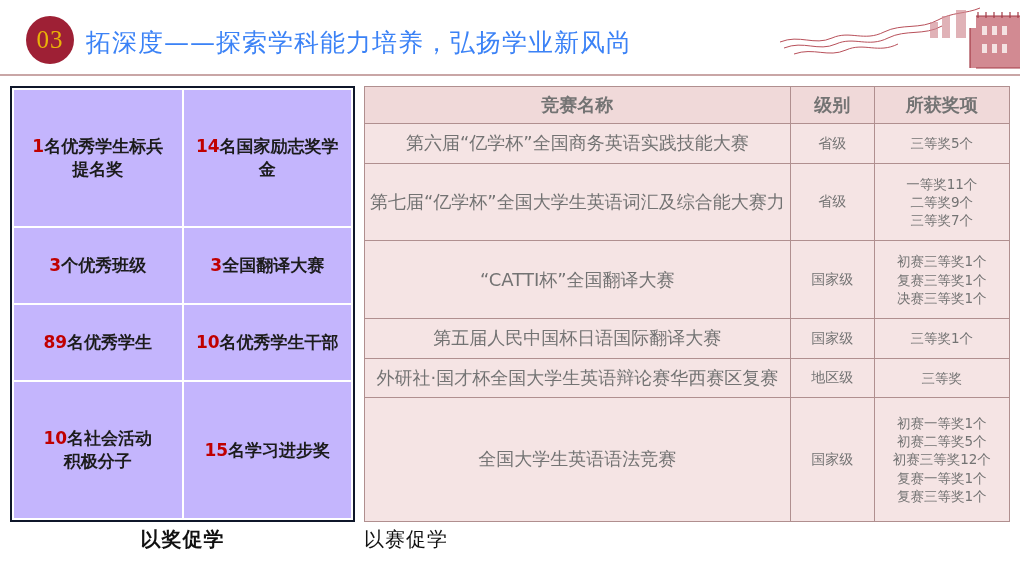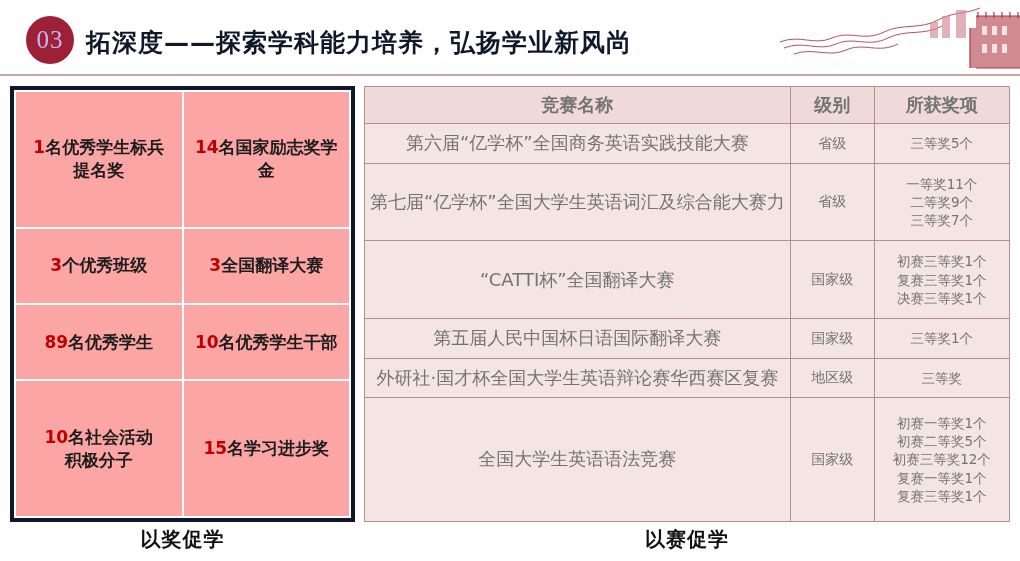--- a/index.html
+++ b/index.html
@@ -21,34 +21,34 @@
     left: 0; top: 0;
     width: 1020px;
     height: 76px;
   }
   .header-badge {
     position: absolute;
     left: 26px; top: 16px;
     width: 48px; height: 48px;
     border-radius: 50%;
     background: #9e2035;
-    color: #c4b5fd;
+    color: #eab308;
     font-size: 25px;
     font-family: "Liberation Serif", serif;
     display: flex;
     align-items: center;
     justify-content: center;
     letter-spacing: 1px;
   }
   .header-title {
     position: absolute;
     left: 86px; top: 26px;
     font-size: 25px;
-    font-weight: bold;
-    color: #0f172a;
+    font-weight: normal;
+    color: #3b82f6;
     font-family: "DejaVu Sans", sans-serif;
     letter-spacing: 1px;
     white-space: nowrap;
   }
   .header-rule {
     position: absolute;
     left: 0; top: 74px;
     width: 1020px;
     height: 2px;
     background: #c9a6a6;
@@ -59,22 +59,22 @@
     width: 240px; height: 74px;
     overflow: hidden;
   }
 
   
   .left-panel {
     position: absolute;
     left: 10px; top: 86px;
     width: 345px;
     height: 436px;
-    background: #fca5a5;
-    border: 4px solid #0f172a;
+    background: #c4b5fd;
+    border: 2px solid #0f172a;
     box-sizing: border-box;
   }
   .left-grid {
     width: 100%;
     height: 100%;
     border-collapse: collapse;
     table-layout: fixed;
   }
   .left-grid td {
     border: 2px solid #ffffff;
@@ -137,23 +137,23 @@
   table.comp tbody td.name {
     font-size: 18px;
   }
   table.comp tbody td.level {
     font-size: 14px;
   }
   .right-caption {
     position: absolute;
     left: 364px; top: 526px;
     width: 646px;
-    text-align: center;
+    text-align: left;
     font-size: 20px;
-    font-weight: bold;
+    font-weight: normal;
     color: #111111;
     font-family: "DejaVu Sans", sans-serif;
     letter-spacing: 1px;
   }
   .multiline { white-space: pre-line; }
 </style>
 </head>
 <body>
 
 <div class="header">

